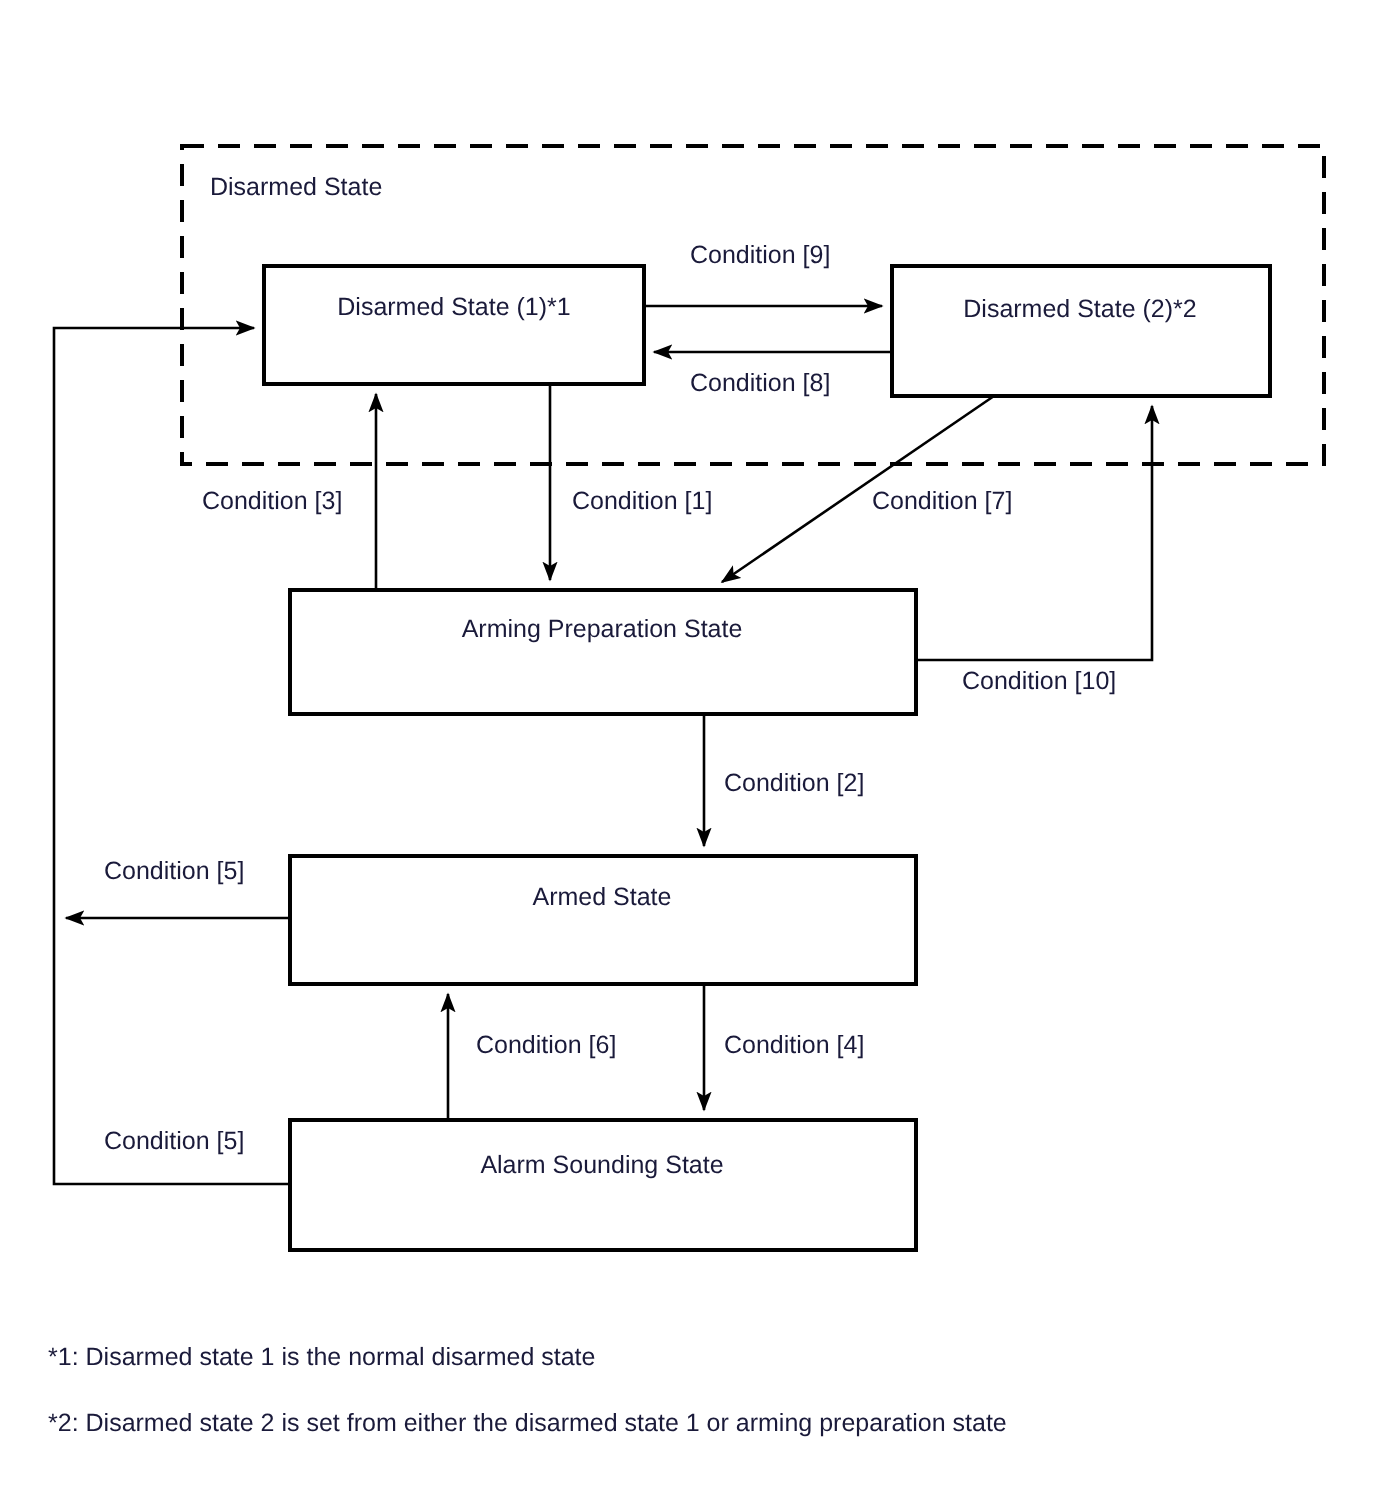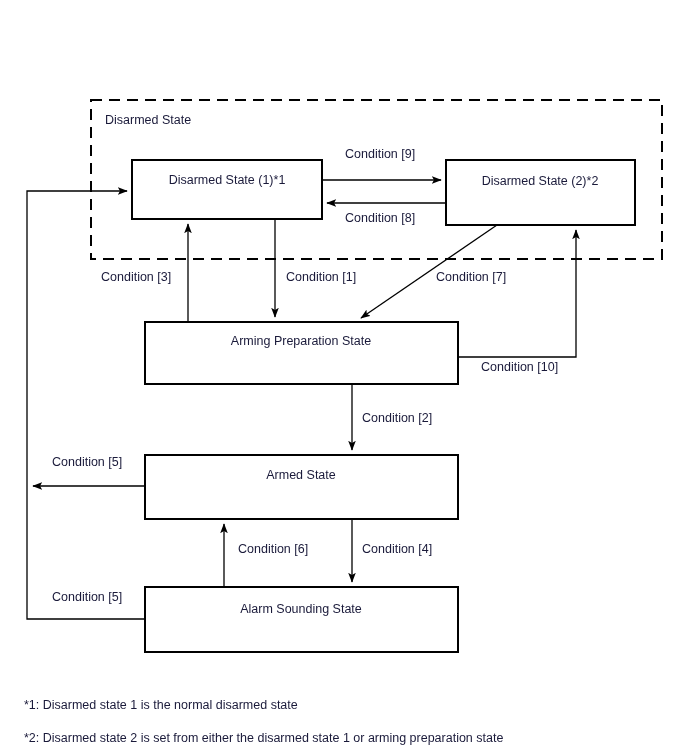--- a/index.html
+++ b/index.html
@@ -11,21 +11,20 @@
     width: 688px;
     height: 755px;
     font-family: "Liberation Sans", sans-serif;
     color: #000000;
     overflow: hidden;
   }
   #diagram-root {
     position: relative;
     width: 688px;
     height: 563px;
-    margin-top: 27px;
   }
   svg#state-diagram {
     display: block;
     width: 688px;
     height: 755px;
   }
   .state-box-rect {
     fill: #ffffff;
     stroke: #000000;
     stroke-width: 2;

